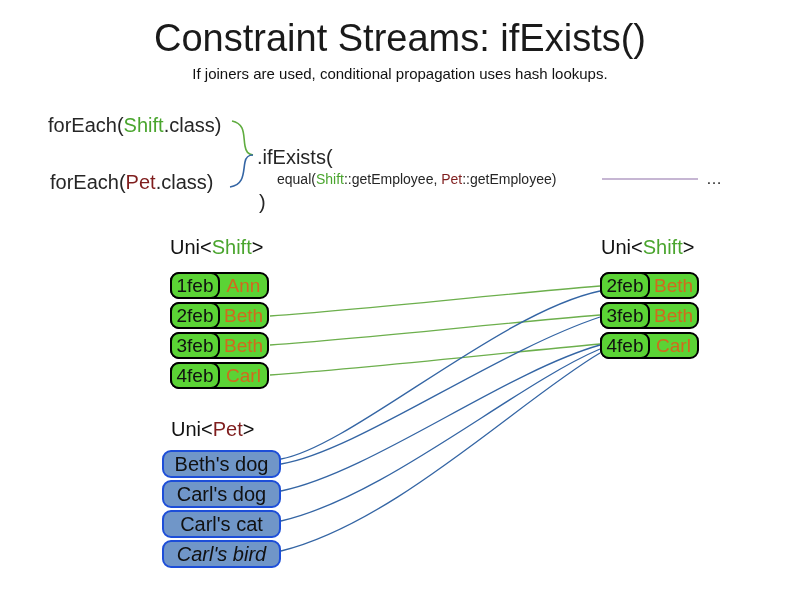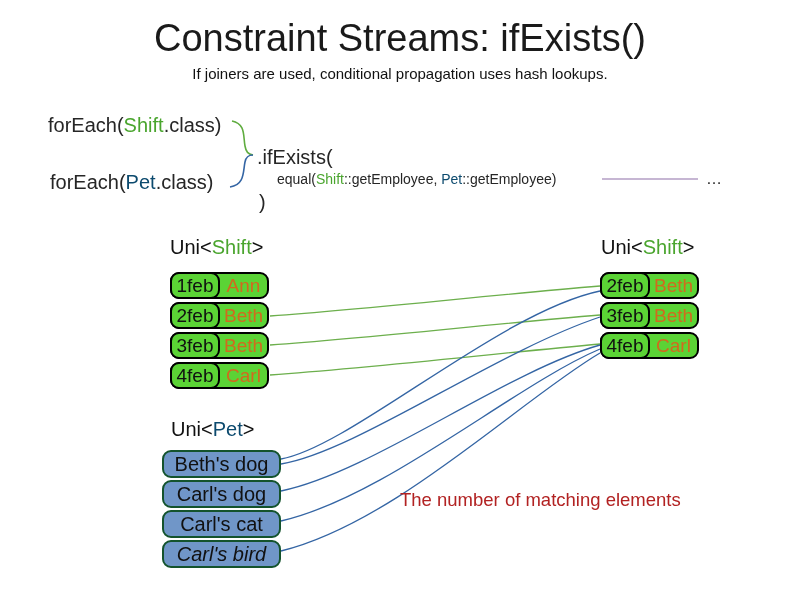--- a/index.html
+++ b/index.html
@@ -10,35 +10,35 @@
     color:#1c1c1c;
   }
   .abs{position:absolute;}
   
   .title{top:18px;left:0;width:800px;text-align:center;font-size:38px;line-height:40px;color:#1a1a1a;}
   .subtitle{top:65px;left:0;width:800px;text-align:center;font-size:15px;color:#111;}
   
   .code{font-size:20px;color:#262626;white-space:pre;}
   .code-small{font-size:14px;color:#262626;white-space:pre;}
   .tok-shift{color:#4aa52e;}
-  .tok-pet{color:#0c4a6e;margin-top:24px;}
+  .tok-pet{color:#7f1d1d;margin-top:24px;}
   .ellipsis{font-size:16px;color:#262626;}
   
   #wires{position:absolute;left:0;top:0;z-index:1;}
   
   .unilabel{font-size:20px;color:#111;z-index:2;}
   
   .srow{position:absolute;width:99px;height:27px;background:#5bd335;border:2px solid #000;
         border-radius:9px;box-sizing:border-box;display:flex;align-items:center;z-index:2;}
   .sdate{width:50px;height:27px;margin:-2px 0 -2px -2px;background:#5bd335;border:2px solid #000;
          border-radius:9px;box-sizing:border-box;display:flex;align-items:center;justify-content:center;
          font-size:19px;color:#111;}
   .sname{flex:1;text-align:center;font-size:19px;color:#d2691e;}
   
-  .prow{position:absolute;width:119px;height:28px;background:#7096c8;border:2px solid #14532d;
+  .prow{position:absolute;width:119px;height:28px;background:#7096c8;border:2px solid #1d4ed8;
         border-radius:9px;box-sizing:border-box;display:flex;align-items:center;justify-content:center;
         font-size:20px;color:#111;z-index:2;}
   
   .note{left:400px;top:486px;font-size:18.5px;line-height:27px;color:#b22222;z-index:2;}
 </style>
 </head>
 <body>
 
 <svg id="wires" width="800" height="600" viewBox="0 0 800 600">
 
@@ -108,14 +108,13 @@
   <div class="sdate">4feb</div>
   <div class="sname">Carl</div>
 </div>
 
 <div class="prow" style="left:162px;top:450px;">Beth's dog</div>
 <div class="prow" style="left:162px;top:480px;">Carl's dog</div>
 <div class="prow" style="left:162px;top:510px;">Carl's cat</div>
 <div class="prow" style="left:162px;top:540px;font-style:italic;">Carl's bird</div>
 
 <div class="abs note">
-  <div>The number of matching elements</div>
 </div>
 
 </body></html>

